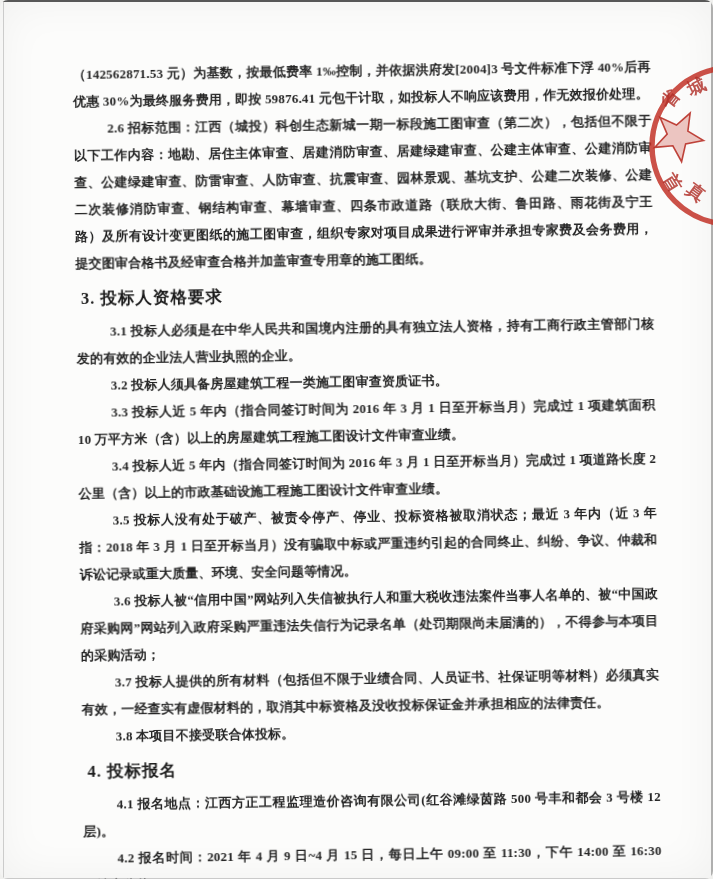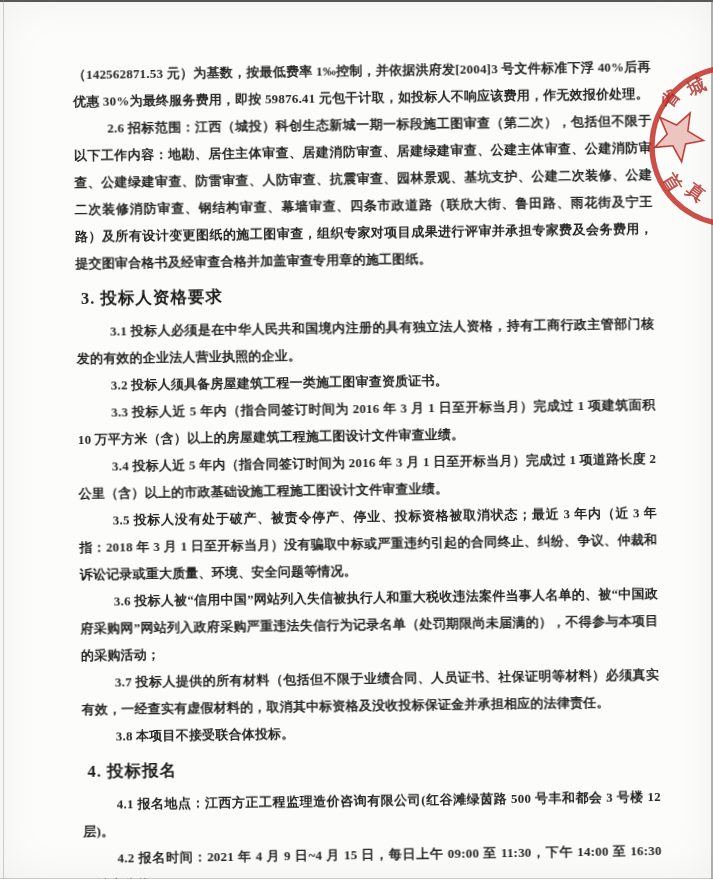--- a/index.html
+++ b/index.html
@@ -8,20 +8,21 @@
     background: #f0f0ee;
     font-family: "Liberation Serif", "DejaVu Serif", serif;
     overflow: hidden;
   }
   .page {
     position: relative;
     width: 713px; height: 879px;
     background: #fcfcfb;
     box-shadow: inset 0 0 45px rgba(0,0,0,0.05);
     overflow: hidden;
+    border-radius: 8px;
   }
   
   .edge-top    { position:absolute; top:0; left:0; width:100%; height:2px; background:#3c3c3c; opacity:.85; }
   .edge-left   { position:absolute; top:0; left:3px; width:1px; height:100%; background:#9a9a9a; opacity:.45; }
   .edge-right  { position:absolute; top:0; right:0; width:2px; height:100%; background:#6a6a6a; opacity:.5; }
   .edge-bottom { position:absolute; bottom:0; left:0; width:100%; height:1px; background:#8a8a8a; opacity:.4; }
 
   .content {
     position: absolute;
     left: 78px; top: 0;

